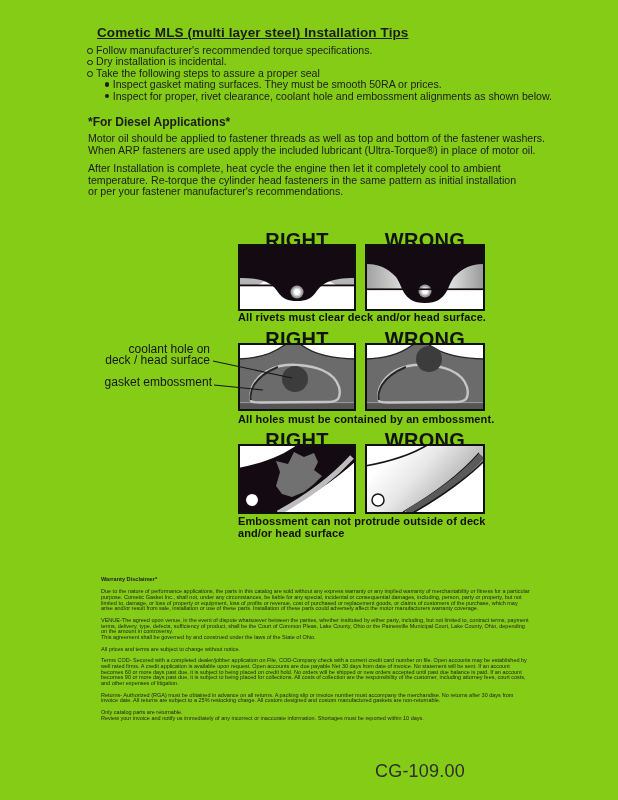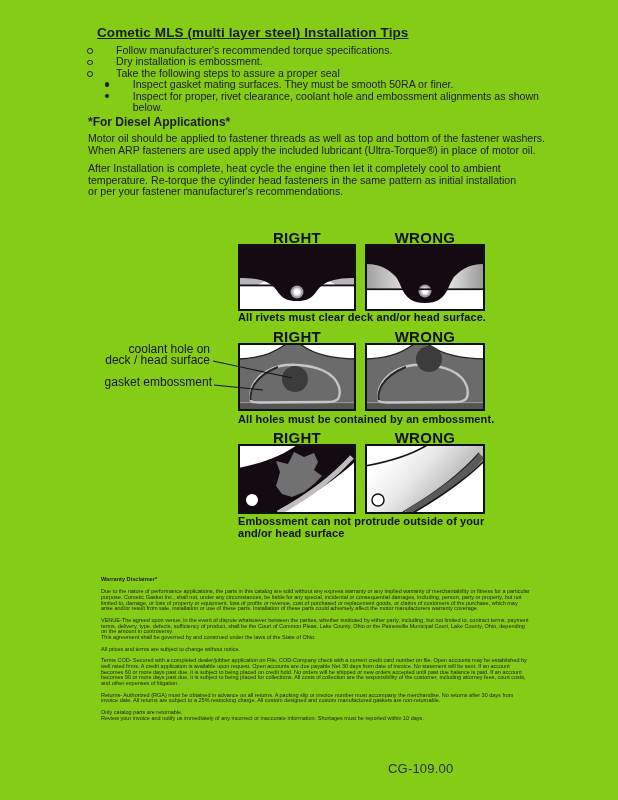--- a/index.html
+++ b/index.html
@@ -1,78 +1,78 @@
 <!DOCTYPE html>
 <html><head>
 <meta charset="utf-8">
 <style>
   html,body{margin:0;padding:0;background:#ffffff;}
   .page{position:relative;width:618px;height:800px;background:#84cc16;overflow:hidden;
         font-family:"Liberation Sans", sans-serif;color:#1c1c1c;}
   .title{position:absolute;left:97px;top:25px;margin:0;font-size:13.5px;font-weight:bold;
          text-decoration:underline;text-decoration-thickness:1.2px;letter-spacing:0.1px;}
   .tips{position:absolute;left:87px;top:45px;width:470px;font-size:10.6px;line-height:11.4px;}
-  .b{display:flex;align-items:flex-start;gap:20px;}
+  .b{display:flex;align-items:flex-start;}
   .b .m1{flex:0 0 auto;width:3.6px;height:3.6px;border:1px solid #1c1c1c;border-radius:50%;
          margin:3.1px 3.5px 0 0;}
   .b .m2{flex:0 0 auto;width:4.2px;height:4.2px;background:#1c1c1c;border-radius:50%;
          margin:3.1px 3.5px 0 0;}
   .b.sub{padding-left:18px;}
   .diesel-h{position:absolute;left:88px;top:115px;margin:0;font-size:12px;font-weight:bold;}
   .para{position:absolute;left:88px;margin:0;font-size:10.6px;line-height:11.5px;
         white-space:pre-line;width:470px;}
   .p1{top:133px;}
   .p2{top:163px;}
   .note{top:205px;}
-  .dlabel{position:absolute;font-size:15px;font-weight:bold;text-align:center;color:#111;
+  .dlabel{position:absolute;font-size:20px;font-weight:bold;text-align:center;color:#111;
           letter-spacing:0.3px;}
   .lbl-r1-l{left:238px;top:229px;width:118px;} .lbl-r1-r{left:365px;top:229px;width:120px;}
   .lbl-r2-l{left:238px;top:328px;width:118px;} .lbl-r2-r{left:365px;top:328px;width:120px;}
   .lbl-r3-l{left:238px;top:429px;width:118px;} .lbl-r3-r{left:365px;top:429px;width:120px;}
   .dbox{position:absolute;display:block;}
   .box-r1-l{left:238px;top:244px;} .box-r1-r{left:365px;top:244px;}
   .box-r2-l{left:238px;top:343px;} .box-r2-r{left:365px;top:343px;}
   .box-r3-l{left:238px;top:444px;} .box-r3-r{left:365px;top:444px;}
   .caption{position:absolute;left:238px;font-size:11px;font-weight:bold;color:#111;
            letter-spacing:0.1px;white-space:pre-line;line-height:12px;}
   .cap-r1{top:311px;} .cap-r2{top:413px;} .cap-r3{top:515px;}
   .ann{position:absolute;font-size:12px;line-height:10.6px;text-align:right;color:#161616;
        white-space:pre-line;}
   .ann-coolant{left:104px;top:344px;width:106px;}
   .ann-emboss{left:102px;top:377px;width:110px;}
   .pointer{position:absolute;left:110px;top:330px;pointer-events:none;}
   .disc{position:absolute;left:101px;top:576px;width:430px;color:#222;}
   .disc h3{margin:0 0 7px 0;font-size:5.6px;font-weight:bold;}
   .disc p{margin:0 0 5.6px 0;font-size:5.5px;line-height:5.8px;white-space:pre-line;}
-  .footer{position:absolute;left:388px;top:761px;font-size:13px;color:#2e2e2e;
+  .footer{position:absolute;left:375px;top:761px;font-size:18px;color:#2e2e2e;
           letter-spacing:0.2px;}
 </style>
 </head>
 <body>
 
 <div class="page">
 
   <h1 class="title">Cometic MLS (multi layer steel) Installation Tips</h1>
 
   <div class="tips">
     <div class="b">
       <span class="m1"></span>
       <span>Follow manufacturer's recommended torque specifications.</span>
     </div>
     <div class="b">
       <span class="m1"></span>
-      <span>Dry installation is embossment.</span>
+      <span>Dry installation is incidental.</span>
     </div>
     <div class="b">
       <span class="m1"></span>
       <span>Take the following steps to assure a proper seal</span>
     </div>
     <div class="b sub">
       <span class="m2"></span>
-      <span>Inspect gasket mating surfaces.  They must be smooth 50RA or finer.</span>
+      <span>Inspect gasket mating surfaces.  They must be smooth 50RA or prices.</span>
     </div>
     <div class="b sub">
       <span class="m2"></span>
       <span>Inspect for proper, rivet clearance, coolant hole and embossment alignments as shown below.</span>
     </div>
   </div>
 
   <h2 class="diesel-h">*For Diesel Applications*</h2>
   <p class="para p1">Motor oil should be applied to fastener threads as well as top and bottom of the fastener washers.
 When ARP fasteners are used apply the included lubricant (Ultra-Torque®) in place of motor oil.</p>
@@ -184,21 +184,21 @@
       <rect width="120" height="70" fill="#ffffff"></rect>
       <path d="M0,22 C28,17 48,10 64,0 L120,0 L120,16 C96,38 66,56 40,70 L0,70 Z" fill="url(#g3)"></path>
       <path d="M0,22 C28,17 48,10 64,0" fill="none" stroke="#161616" stroke-width="1.6"></path>
       <path d="M38,68 C64,53 92,34 114,9" fill="none" stroke="#161616" stroke-width="1.2"></path>
       <path d="M42,69 C68,54 96,35 117,12" fill="none" stroke="#5a5a5a" stroke-width="7"></path>
       <path d="M46,70 C72,55 100,36 120,16" fill="none" stroke="#161616" stroke-width="1.6"></path>
       <circle cx="13" cy="56" r="6" fill="#ffffff" stroke="#161616" stroke-width="1.5"></circle>
       <rect x="1" y="1" width="118" height="68" fill="none" stroke="#101010" stroke-width="2"></rect>
     </svg>
 
-    <div class="caption cap-r3">Embossment can not protrude outside of your
+    <div class="caption cap-r3">Embossment can not protrude outside of deck
 and/or head surface</div>
   </div>
 
   <div class="disc">
     <h3>Warranty Disclaimer*</h3>
     <p>Due to the nature of performance applications, the parts in this catalog are sold without any express warranty or any implied warranty of merchantability or fitness for a particular purpose.  Cometic Gasket Inc., shall not, under any circumstances, be liable for any special, incidental or consequential damages, including, person, party or property, but not limited to, damage, or loss of property or equipment, loss of profits or revenue, cost of purchased or replacement goods, or claims of customers of the purchase, which may arise and/or result from sale, installation or use of these parts.  Installation of these parts could adversely affect the motor manufacturers warranty coverage.</p>
     <p>VENUE-The agreed upon venue, in the event of dispute whatsoever between the parties, whether instituted by either party, including, but not limited to, contract terms, payment terms, delivery, type, defects, sufficiency of product, shall be the Court of Common Pleas, Lake County, Ohio or the Painesville Municipal Court, Lake County, Ohio, depending on the amount in controversy.
 This agreement shall be governed by and construed under the laws of the State of Ohio.</p>
     <p>All prices and terms are subject to change without notice.</p>
     <p>Terms COD- Secured with a completed dealer/jobber application on File, COD-Company check with a current credit card number on file.  Open accounts may be established by well rated firms.  A credit application is available upon request.  Open accounts are due payable Net 30 days from date of invoice.  No statement will be sent.  If an account becomes 60 or more days past due, it is subject to being placed on credit hold.  No orders will be shipped or new orders accepted until past due balance is paid.  If an account becomes 90 or more days past due, it is subject to being placed for collections.  All costs of collection are the responsibility of the customer, including attorney fees, court costs, and other expenses of litigation.</p>

